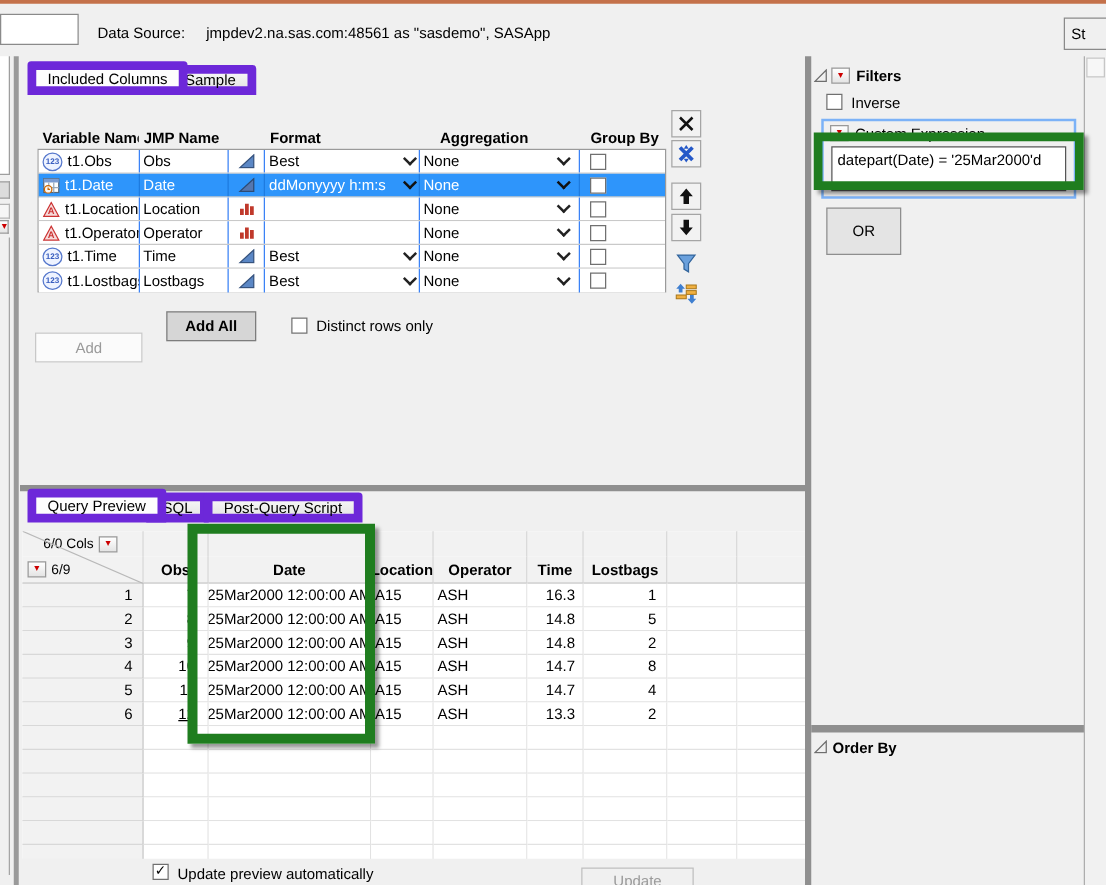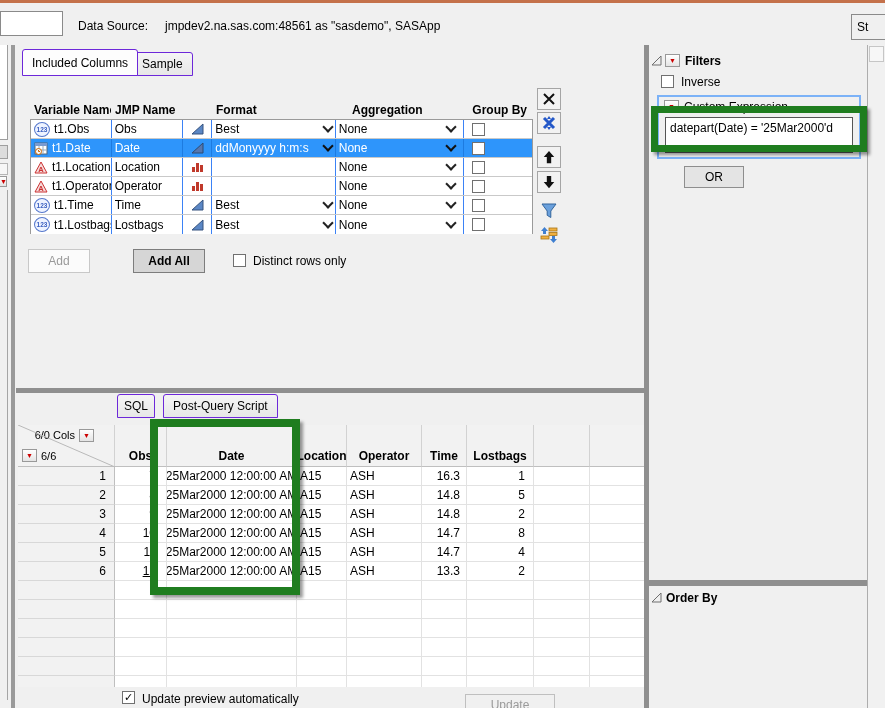--- a/index.html
+++ b/index.html
@@ -3,21 +3,21 @@
 <meta charset="utf-8">
 <style>
   html,body{margin:0;padding:0;}
   #app{position:relative;width:885px;height:708px;background:#f0f0f0;overflow:hidden;
        font-family:"Liberation Sans",sans-serif;font-size:12px;color:#000;}
   .abs{position:absolute;box-sizing:border-box;}
   .lbl{white-space:nowrap;}
   .bold{font-weight:bold;}
   
   .tab{position:absolute;box-sizing:border-box;display:flex;align-items:center;padding:0 9px;
-       background:linear-gradient(#f5f5f5,#e7e7e7);border:1px solid #6d28d9;
+       background:linear-gradient(#f5f5f5,#e7e7e7);border:7px solid #6d28d9;
        border-radius:3px 3px 0 0;white-space:nowrap;}
   .tab.active{background:#fdfdfd;z-index:2;}
   
   .cg-hcell{box-sizing:border-box;display:flex;align-items:center;padding:0 4px;font-weight:bold;white-space:nowrap;overflow:hidden;}
   .cg-row{display:flex;height:19px;box-sizing:border-box;border-bottom:1px solid #c9c9c9;background:#fff;}
   .cg-row:last-child{border-bottom:none;}
   .cg-row.sel{background:#2e95fb;color:#fff;}
   .cg-c{box-sizing:border-box;border-right:1px solid #3b82f6;display:flex;align-items:center;
         padding:0 3px;overflow:hidden;white-space:nowrap;}
   .sel .cg-c{border-right-color:#1d7be0;}
@@ -290,27 +290,30 @@
   <div class="flaticon" style="left:537px;top:224px;">
     <svg width="18" height="18" viewBox="0 0 18 18">
       <path d="M4.5 1 L8 5 H6 V8 H3 V5 H1 Z" fill="#3f7fd0"></path>
       <rect x="9" y="2" width="8" height="3" fill="#f0b040" stroke="#a87618" stroke-width="0.8"></rect>
       <rect x="9" y="6.5" width="8" height="3" fill="#f0b040" stroke="#a87618" stroke-width="0.8"></rect>
       <rect x="1" y="10" width="8" height="3" fill="#f0b040" stroke="#a87618" stroke-width="0.8"></rect>
       <path d="M13.5 17 L10 13 H12 V10 H15 V13 H17 Z" fill="#3f7fd0"></path>
     </svg>
   </div>
 
-  <div class="btn disabled" style="left:28px;top:249px;width:62px;height:24px;">Add</div>
+  <div class="btn disabled" style="left:28px;top:266px;width:86px;height:24px;">Add</div>
   <div class="btn" style="left:133px;top:249px;width:72px;height:24px;background:#d6d6d6;border-color:#7d7d7d;font-weight:bold;">Add All</div>
   <span class="cb abs" style="left:233px;top:254px;"></span>
   <div class="abs lbl" style="left:253px;top:254px;">Distinct rows only</div>
 
   <div class="abs" style="left:16px;top:388px;width:628px;height:5px;background:#8f8f8f;"></div>
 
+  <div class="tab active" style="left:22px;top:391px;height:27px;">
+    <span>Query Preview</span>
+  </div>
   <div class="tab" style="left:117px;top:394px;height:24px;padding:0 6px;">
     <span>SQL</span>
   </div>
   <div class="tab" style="left:147px;top:394px;height:24px;margin-left:16px;">
     <span>Post-Query Script</span>
   </div>
 
   <div class="abs" style="left:18px;top:425px;width:629px;background:#fff;">
 
     <div class="pv-row" style="height:20px;">
@@ -324,21 +327,21 @@
         <div class="pv-c pv-h pw4" style="border-bottom:none;"></div>
       <div class="pv-c pv-h pw5" style="border-bottom:none;"></div>
         <div class="pv-c pv-h pw6" style="border-bottom:none;"></div>
       <div class="pv-c pv-h pw7" style="border-bottom:none;"></div>
         <div class="pv-c pv-h pw8" style="border-bottom:none;"></div>
     </div>
 
     <div class="pv-row" style="height:22px;">
       <div class="pv-c pv-h pw0" style="justify-content:flex-start;font-weight:normal;font-size:11px;gap:4px;padding-left:4px;background:#f2f2f2;">
         <span class="rtri">▼</span>
-        <span>6/6</span>
+        <span>6/9</span>
       </div>
       <div class="pv-c pv-h pw1">Obs</div>
       <div class="pv-c pv-h pw2">Date</div>
       <div class="pv-c pv-h pw3">Location</div>
       <div class="pv-c pv-h pw4">Operator</div>
       <div class="pv-c pv-h pw5">Time</div>
       <div class="pv-c pv-h pw6">Lostbags</div>
       <div class="pv-c pv-h pw7"></div>
         <div class="pv-c pv-h pw8"></div>
     </div>
@@ -497,21 +500,21 @@
   <div class="abs lbl bold" style="left:685px;top:54px;">Filters</div>
 
   <span class="cb abs" style="left:661px;top:75px;"></span>
   <div class="abs lbl" style="left:681px;top:75px;">Inverse</div>
 
   <div class="abs" style="left:657px;top:95px;width:204px;height:64px;border:2px solid #7cb2f7;"></div>
   <span class="rtri abs" style="left:664px;top:100px;">▼</span>
   <div class="abs lbl" style="left:684px;top:100px;">Custom Expression</div>
   <div class="abs" style="left:665px;top:117px;width:188px;height:36px;background:#fff;border:1px solid #555;padding:3px 4px;overflow:hidden;white-space:nowrap;" role="textbox">datepart(Date) = '25Mar2000'd</div>
 
-  <div class="btn" style="left:684px;top:166px;width:60px;height:22px;">OR</div>
+  <div class="btn" style="left:661px;top:166px;width:60px;height:38px;">OR</div>
 
   <div class="abs" style="left:649px;top:580px;width:219px;height:6px;background:#8f8f8f;"></div>
   <svg class="abs" style="left:651px;top:592px;" width="11" height="11">
       <polygon points="1,10 10,10 10,1" fill="#f0f0f0" stroke="#6e6e6e"></polygon>
     </svg>
   <div class="abs lbl bold" style="left:666px;top:591px;">Order By</div>
 
   <div class="abs" style="left:867px;top:45px;width:1px;height:663px;background:#adadad;"></div>
   <div class="abs" style="left:868px;top:45px;width:17px;height:663px;background:#f1f1f1;"></div>
   <div class="abs" style="left:869px;top:46px;width:15px;height:16px;background:#f7f7f7;border:1px solid #c6c6c6;"></div>

